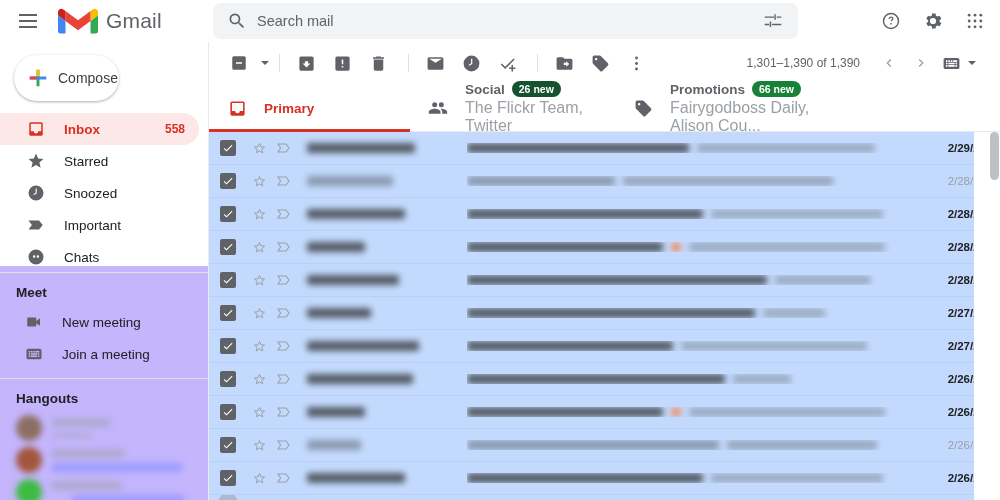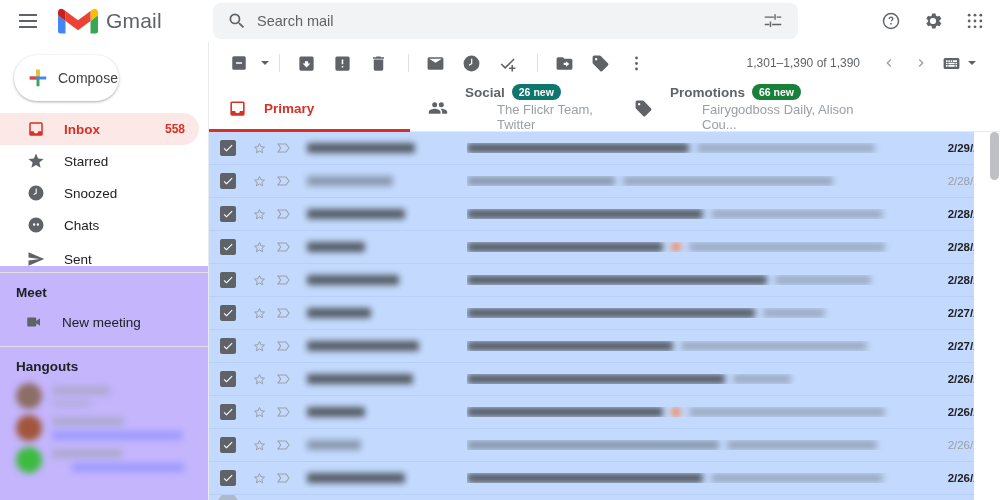--- a/index.html
+++ b/index.html
@@ -119,23 +119,23 @@
   }
   .tab.primary { width: 201px; }
   .tab.social { width: 205px; }
   .tab.promotions { width: 240px; }
   .tab-ic { width: 20px; flex: 0 0 20px; display: flex; align-items: center; justify-content: center; }
   .tab-txt { margin-left: 17px; }
   .tab-row { display: flex; align-items: center; gap: 7px; }
   .tab-name { font-size: 13.5px; color: #5f6368; font-weight: bold; }
   .tab.primary .tab-name { color: #d93025; }
   .badge { font-size: 10.5px; font-weight: bold; color: #fff; border-radius: 9px; padding: 2px 7px; }
-  .badge.social { background: #0f766e; }
+  .badge.social { background: #14532d; }
   .badge.promotions { background: #188038; }
-  .tab-sub { font-size: 13px; color: #9aa0a6; margin-top: 2px; margin-left: 32px; }
+  .tab-sub { font-size: 16px; color: #9aa0a6; margin-top: 2px; }
   .tab-underline { position: absolute; bottom: 0; left: 0; width: 201px; height: 3px; background: #d93025; }
   .tabs-bottom { position: absolute; bottom: 0; left: 201px; right: 0; height: 1px; background: #e8eaed; }
 
   
   .list { position: relative; height: 368px; overflow: hidden; }
   .row {
     height: 33px; display: flex; align-items: center;
     background: #c3dafe; border-bottom: 1px solid #b6d0f7; cursor: pointer;
     position: relative;
   }
@@ -258,20 +258,28 @@
         <span class="ic">
           <svg width="18" height="18" viewBox="0 0 24 24">
               <path fill="#5f6368" d="M12 2a10 10 0 1 0 0 20 10 10 0 0 0 0-20zm1 10.6-3.7 2.2-.8-1.3 3-1.8V6h1.5z"></path>
             </svg>
         </span>
         <span class="lbl">Snoozed</span>
       </div>
       <div class="nav-item">
         <span class="ic">
           <svg width="18" height="18" viewBox="0 0 24 24">
+              <path fill="#5f6368" d="M2 6h14l5 6-5 6H2l4.5-6z"></path>
+            </svg>
+        </span>
+        <span class="lbl">Important</span>
+      </div>
+      <div class="nav-item">
+        <span class="ic">
+          <svg width="18" height="18" viewBox="0 0 24 24">
               <path fill="#5f6368" d="M12 2a10 10 0 1 0 0 20 10 10 0 0 0 0-20zM9.5 13a1.6 1.6 0 1 1 0-3.2 1.6 1.6 0 0 1 0 3.2zm5 0a1.6 1.6 0 1 1 0-3.2 1.6 1.6 0 0 1 0 3.2z"></path>
             </svg>
         </span>
         <span class="lbl">Chats</span>
       </div>
       <div class="nav-item" style="margin-top:2px">
         <span class="ic">
           <svg width="18" height="18" viewBox="0 0 24 24">
               <path fill="#5f6368" d="M2 21l21-9L2 3v7l15 2-15 2z"></path>
             </svg>
@@ -284,20 +292,28 @@
       <div class="side-divider"></div>
       <div class="section-title">Meet</div>
       <div class="nav-item" style="padding-left:24px">
         <span class="ic">
           <svg width="18" height="18" viewBox="0 0 24 24">
               <path fill="#5f6368" d="M15 10.5V7a1 1 0 0 0-1-1H4a1 1 0 0 0-1 1v10a1 1 0 0 0 1 1h10a1 1 0 0 0 1-1v-3.5l5 3.5V7z"></path>
             </svg>
         </span>
         <span class="lbl">New meeting</span>
       </div>
+      <div class="nav-item" style="padding-left:24px">
+        <span class="ic">
+          <svg width="18" height="18" viewBox="0 0 24 24">
+              <path fill="#5f6368" d="M20 5H4a2 2 0 0 0-2 2v10a2 2 0 0 0 2 2h16a2 2 0 0 0 2-2V7a2 2 0 0 0-2-2zM11 8h2v2h-2zm-3 0h2v2H8zM5 8h2v2H5zm3 3h8v2H8zm-3 0h2v2H5zm2 5H5v-2h2zm9 0H8v-2h8zm3 0h-2v-2h2zm0-3h-2v-2h2zm0-3h-5V8h5z"></path>
+            </svg>
+        </span>
+        <span class="lbl">Join a meeting</span>
+      </div>
 
       <div class="side-divider" style="margin-top:8px"></div>
       <div class="section-title">Hangouts</div>
 
       <div class="hangouts-list blurred">
         <div class="hcontact">
           <div class="avatar" style="background:#8d6e63"></div>
           <div class="hmeta">
             <div class="blur-line" style="width:58px"></div>
             <div class="blur-line sm" style="width:40px;margin-top:5px"></div>

